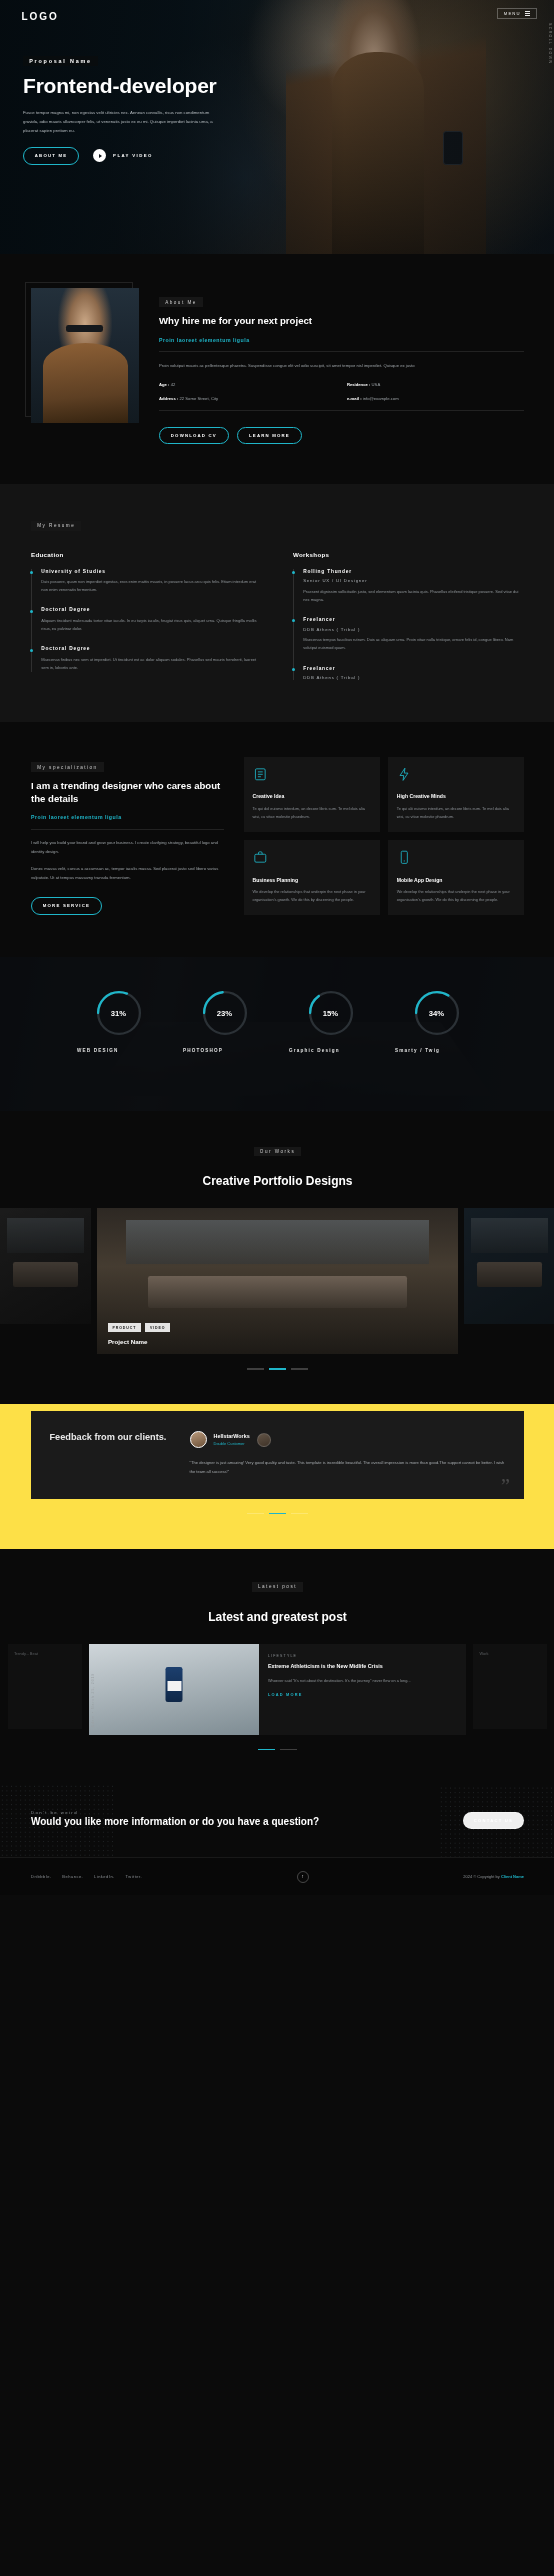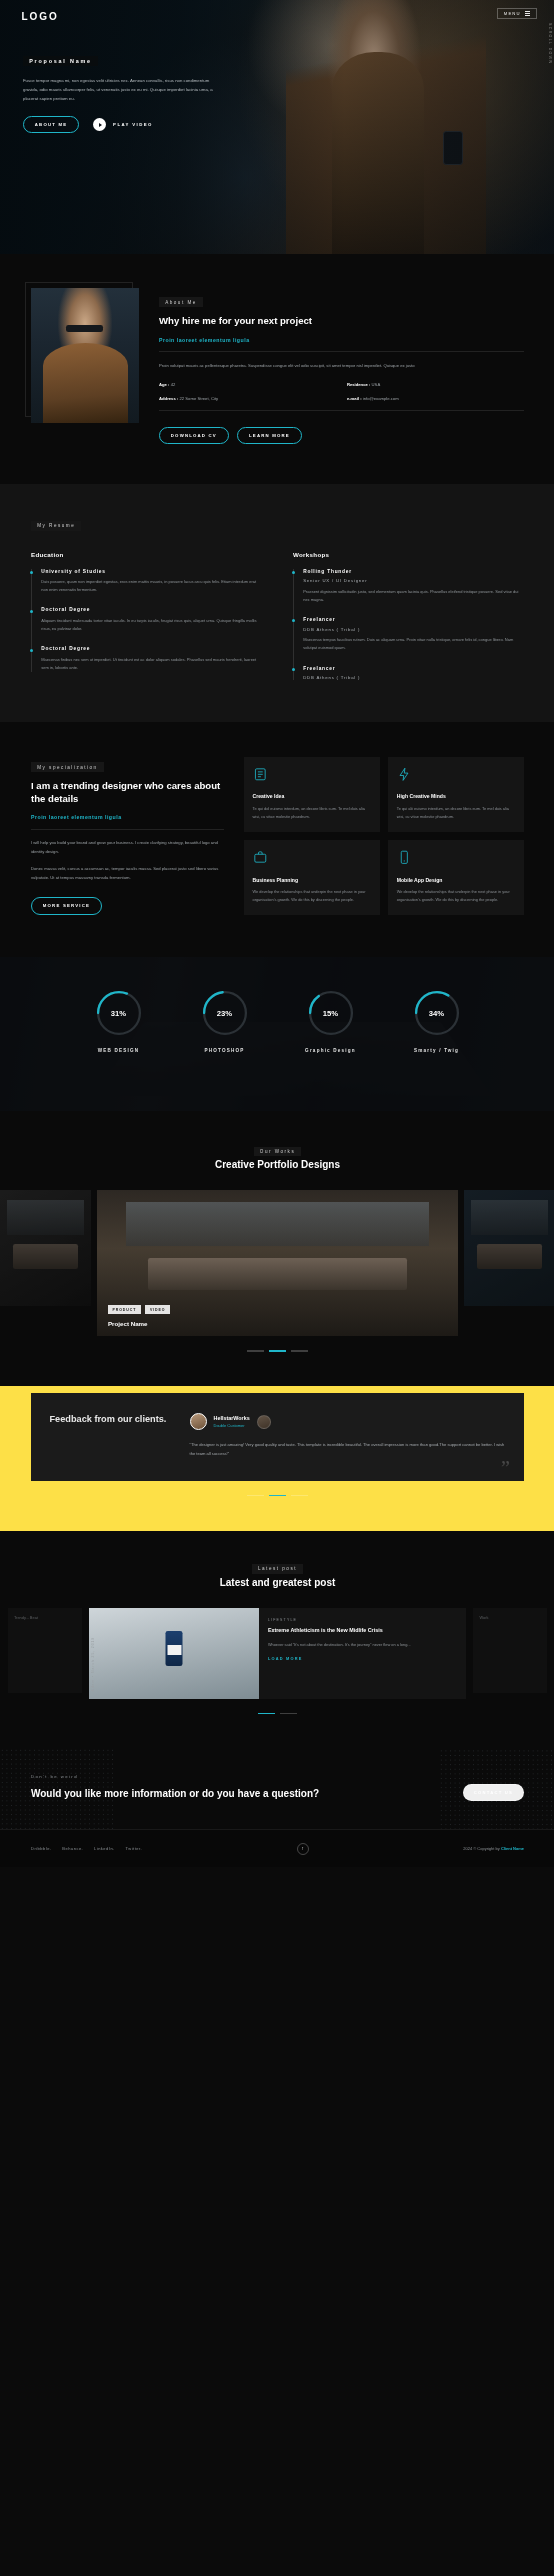--- a/index.html
+++ b/index.html
@@ -120,31 +120,31 @@
   
   #skills { height:154px; background:#0e1114; position:relative; overflow:hidden; }
   .sk-bg { position:absolute; inset:0; opacity:.35;
     background:linear-gradient(100deg,#1b1f24 0%,#2a2f35 30%,#16191d 58%,#23282e 100%); }
   .sk-bg:after{ content:""; position:absolute; left:123px; top:54px; width:339px; height:85px;
     background:linear-gradient(180deg,#3a4047,#202429); transform:perspective(154px) rotateX(32deg);
     border-radius:3.1px; opacity:.6; }
   .sk-ov { position:absolute; inset:0; background:rgba(8,10,12,.74); }
   .sk-row { position:relative; z-index:3; display:flex; justify-content:center; gap:23px;
     padding-top:32px; }
-  .sk { width:83px; text-align:center; }
+  .sk { width:83px; }
   .ring { width:48px; height:48px; margin:0 auto; position:relative; }
   .ring svg { transform:rotate(-90deg); }
   .ring .val { position:absolute; inset:0; display:flex; align-items:center; justify-content:center;
     font-size:7.7px; font-weight:bold; color:#fff; }
   .sk .lbl { margin-top:10.8px; font-size:4.6px; letter-spacing:1.2px; color:#e2e2e2; font-weight:bold; }
 
   
   #portfolio { background:#0a0a0a; padding:31px 0 34px; text-align:center; }
   .centered-head .tag-dark { margin-bottom:0; }
-  .h2c { font-size:10px; font-weight:bold; color:#fff; margin-top:3px; }
+  .h2c { font-size:12px; font-weight:bold; color:#fff; margin-top:18px; }
   .slides { margin-top:20px; display:flex; align-items:stretch; gap:6.2px; padding:0 0; }
   .slide { position:relative; overflow:hidden; }
   .slide.side { width:91px; height:116px; opacity:.55; }
   .slide.main { flex:1; height:146px; }
   .ph-room { position:absolute; inset:0;
     background:linear-gradient(180deg,#2d2823 0%,#453c31 40%,#1d1a16 100%); }
   .ph-room:after { content:""; position:absolute; left:14%; top:46%; right:14%; height:22%;
     background:linear-gradient(180deg,#6d6054,#3b342c); border-radius:2.3px; }
   .ph-room:before { content:""; position:absolute; left:8%; top:8%; right:8%; height:30%;
     background:linear-gradient(180deg,#6e7a82,#2f3539); opacity:.5; }
@@ -196,21 +196,21 @@
     transform:rotate(180deg); font-size:3.4px; letter-spacing:0.9px; color:#9aa0a4; }
 
   
   #cta { background:#0a0a0a; padding:26px 31px 28px; position:relative; overflow:hidden; }
   .cta-dots { position:absolute; left:0; top:0; width:116px; height:85px; opacity:.5;
     background-image:radial-gradient(#3b4247 0.5px, transparent 0.5px); background-size:4.6px 4.6px; }
   .cta-dots.r { left:auto; right:0; top:auto; bottom:0; }
   .cta-inner { position:relative; z-index:2; display:flex; align-items:flex-end;
     justify-content:space-between; gap:15.4px; }
   .cta-tag { font-size:4.3px; letter-spacing:1.4px; color:#8d9296; }
-  .cta-h { margin-top:8px; font-size:10px; font-weight:bold; color:#fff; line-height:1.45; }
+  .cta-h { margin-top:0; font-size:10px; font-weight:bold; color:#fff; line-height:1.45; }
   .btn-contact { border:0.8px solid rgba(255,255,255,.4); color:#fff; font-size:4.2px;
     letter-spacing:1.2px; font-weight:bold; padding:5.4px 10px; border-radius:12.3px; white-space:nowrap; }
 
   
   #footer { background:#080808; border-top:0.8px solid rgba(255,255,255,.07);
     padding:12.3px 31px; display:flex; align-items:center; justify-content:space-between; }
   .f-links { display:flex; gap:10.8px; }
   .f-links span { font-size:4px; color:#8d9296; letter-spacing:0.5px; }
   .f-up { width:12.3px; height:12.3px; border-radius:50%; border:0.8px solid rgba(255,255,255,.25);
     display:flex; align-items:center; justify-content:center; color:#fff; font-size:4.6px; }
@@ -234,20 +234,21 @@
     <span class="burger">
         <i></i>
         <i></i>
         <i></i>
       </span>
   </div>
   <div class="side-rail">SCROLL DOWN</div>
 
   <div class="hero-inner">
     <span class="eyebrow">Proposal Name</span>
+    <h1 class="hero-title">Frontend-developer</h1>
     <p class="hero-desc">Fusce tempor magna mi, non egestas velit ultricies nec. Aenean convallis, risus non condimentum gravida, odio mauris ullamcorper felis, ut venenatis justo ex eu mi. Quisque imperdiet lacinia urna, a placerat sapien pretium eu.</p>
     <div class="hero-actions">
       <button class="btn-outline">ABOUT ME</button>
       <div class="play-wrap">
         <span class="play-circ">
             <b></b>
           </span>
         <span class="play-lbl">PLAY VIDEO</span>
       </div>
     </div>

